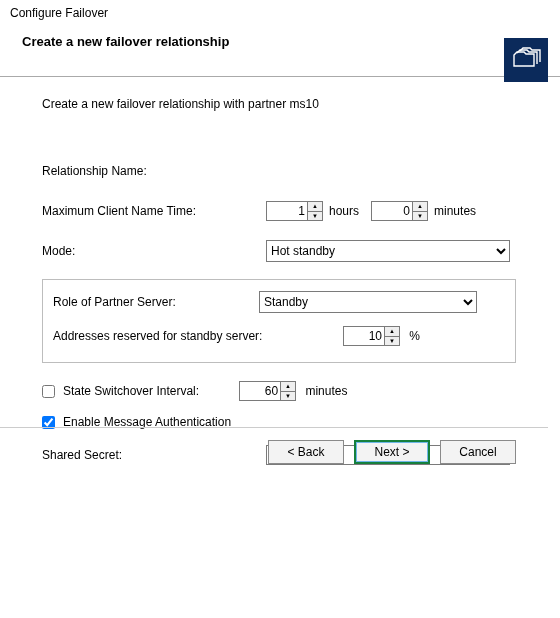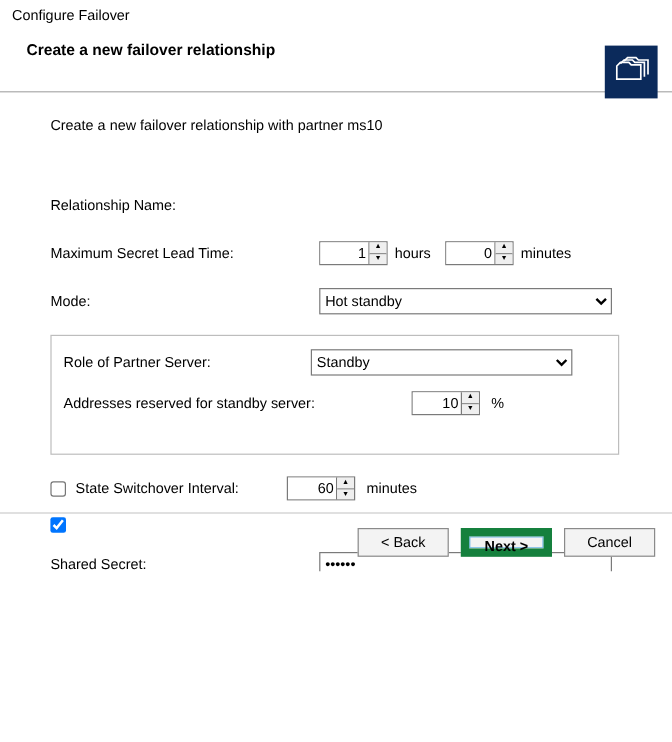--- a/index.html
+++ b/index.html
@@ -24,23 +24,23 @@
   .spin .btns button:first-child{border-bottom:1px solid #7a7a7a;}
   .unit{margin:0 12px 0 6px;}
   fieldset.group{border:1px solid #bdbdbd;margin:0 0 18px 0;padding:10px 10px 14px 10px;}
   fieldset.group legend{padding:0 4px;font-size:12px;}
   .group .row{margin-bottom:10px;}
   .group .lab{width:206px;}
   .chk-row{display:flex;align-items:center;margin-bottom:14px;}
   .chk-row input[type=checkbox]{margin:0 8px 0 0;width:13px;height:13px;}
   .chk-row .clabel{margin-right:0;}
   .chk-row .after{margin-left:40px;}
-  .footer{position:absolute;left:0;right:0;bottom:0;height:48px;border-top:1px solid #ccc;display:flex;justify-content:flex-end;align-items:center;gap:10px;padding-right:14px;}
+  .footer{position:absolute;left:0;right:12px;bottom:0;height:48px;border-top:1px solid #ccc;display:flex;justify-content:flex-end;align-items:center;gap:10px;padding-right:32px;}
   button.btn{min-width:76px;height:24px;border:1px solid #8a8a8a;background:#f3f3f3;font-family:inherit;font-size:12px;cursor:pointer;}
-  button.btn.default{border:7px solid #15803d;box-shadow:inset 0 0 0 1px #6fb6e8;font-weight:bold;}
+  button.btn.default{border:2px solid #15803d;box-shadow:inset 0 0 0 1px #6fb6e8;}
 </style>
 </head>
 <body>
 
 <div class="window">
 
   <div class="header-area">
     <div class="titlebar">Configure Failover</div>
     <div class="subtitle">Create a new failover relationship</div>
     <div class="header-icon">
@@ -56,21 +56,21 @@
 
   <div class="body">
 
     <div class="intro">Create a new failover relationship with partner ms10</div>
 
     <div class="row">
       <div class="lab">Relationship Name:</div>
     </div>
 
     <div class="row">
-      <div class="lab">Maximum Secret Lead Time:</div>
+      <div class="lab">Maximum Client Name Time:</div>
       <div class="field">
         <span class="spin-wrap">
           <span class="spin">
             <input type="text" value="1" style="">
             <span class="btns">
               <button>▲</button>
               <button>▼</button>
             </span>
           </span>
           <span class="unit">hours</span>
@@ -97,21 +97,21 @@
 
     <fieldset class="group">
       <div class="row">
         <div class="lab">Role of Partner Server:</div>
         <div class="field">
           <select style="width:218px;">
             <option>Standby</option>
           </select>
         </div>
       </div>
-      <div class="row" style="margin-bottom:16px;">
+      <div class="row" style="margin-bottom:0;">
         <div class="lab" style="width:290px;">Addresses reserved for standby server:</div>
         <div class="field">
           <span class="spin">
             <input type="text" value="10" style="">
             <span class="btns">
               <button>▲</button>
               <button>▼</button>
             </span>
           </span>
           <span class="unit">%</span>
@@ -129,20 +129,21 @@
             <button>▲</button>
             <button>▼</button>
           </span>
         </span>
         <span class="unit">minutes</span>
       </span>
     </div>
 
     <div class="chk-row">
       <input type="checkbox" id="ema" checked="" style="">
+      <label for="ema" class="clabel">Enable Message Authentication</label>
     </div>
 
     <div class="row">
       <div class="lab">Shared Secret:</div>
       <div class="field">
         <input class="text" type="text" value="••••••" style="">
       </div>
     </div>
 
   </div>

